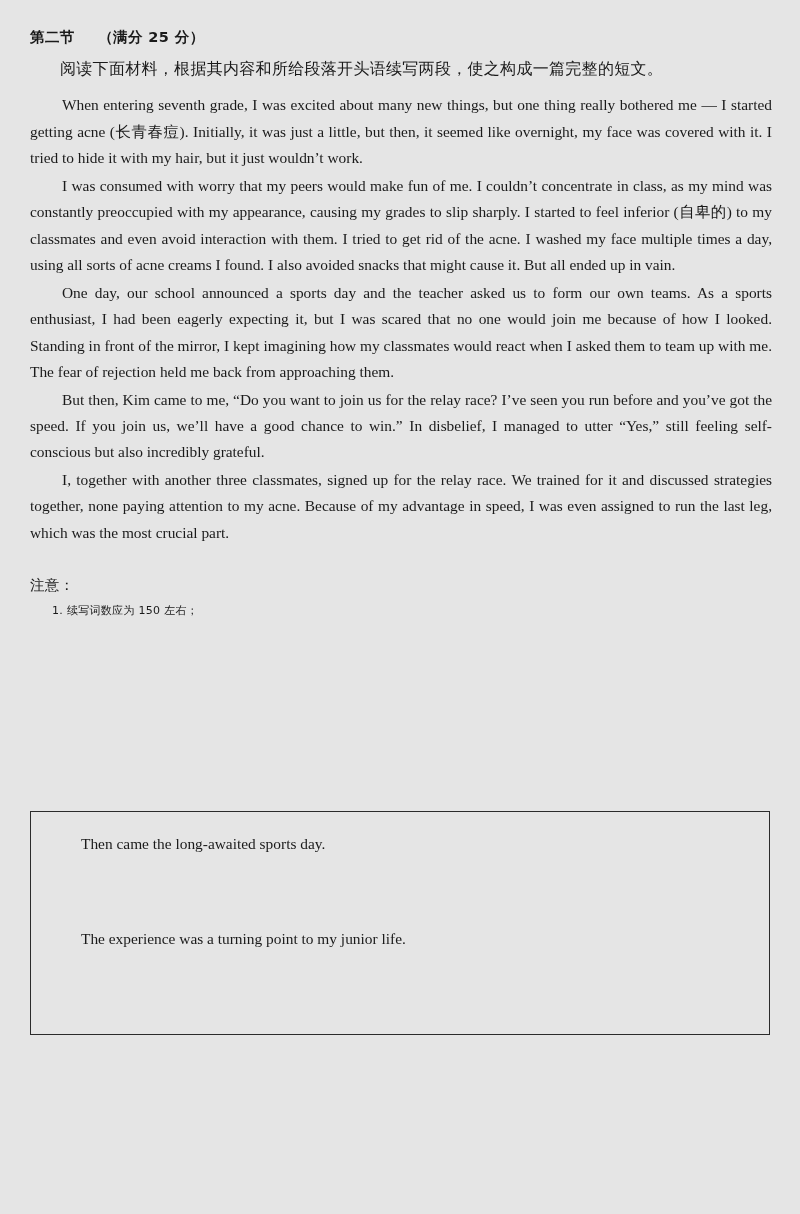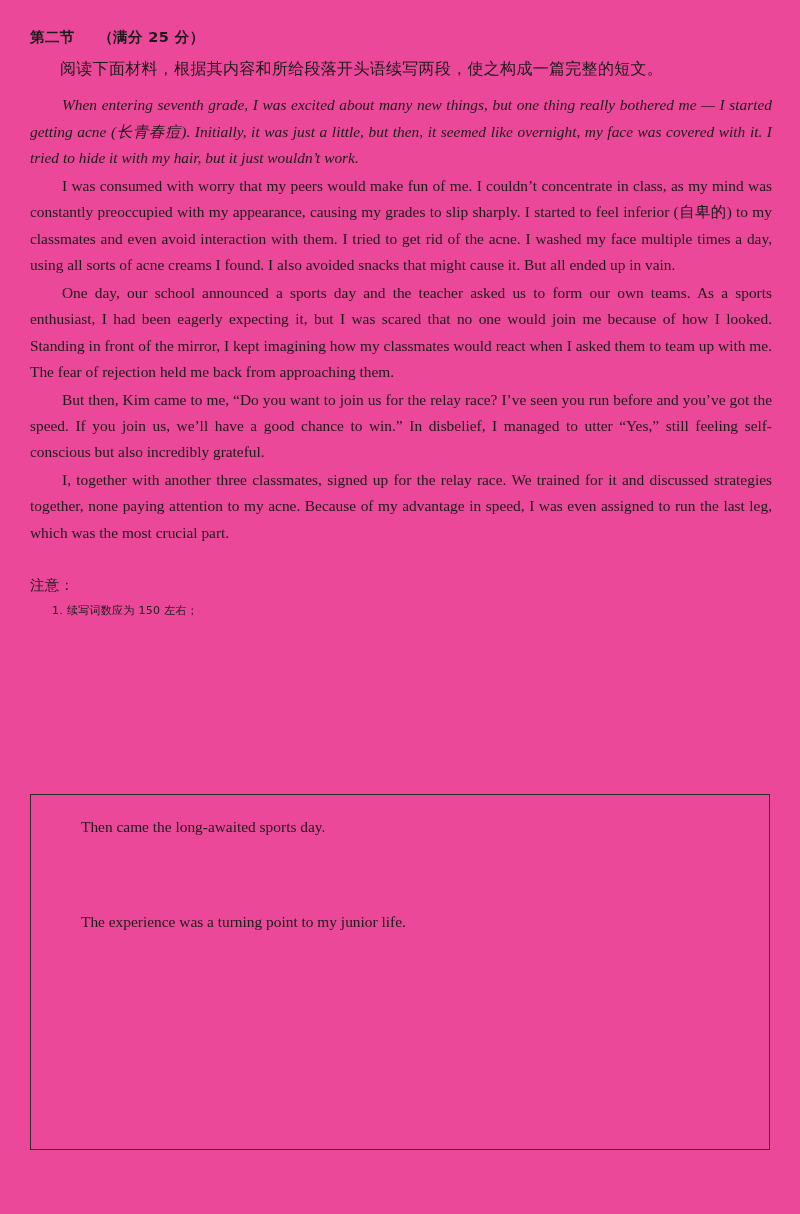--- a/index.html
+++ b/index.html
@@ -13,21 +13,21 @@
     position: relative;
     font-family: "Liberation Serif", serif;
     color: #1a1a1a;
     overflow: hidden;
   }
   .page {
     position: absolute;
     left: 0; top: 0;
     width: 800px;
     height: 1214px;
-    background: #ec4899;
+    background: #e5e5e5;
   }
   .content {
     position: absolute;
     left: 30px;
     top: 28px;
     width: 742px;
   }
   .section-head {
     font-family: "DejaVu Sans", sans-serif;
     font-size: 14.5px;
@@ -53,42 +53,41 @@
     line-height: 1.72;
     text-align: justify;
     text-justify: inter-word;
   }
   .passage p {
     margin: 0 0 1px 0;
     text-indent: 32px;
   }
   .passage p.first {
     margin-top: 8px;
-    font-style: italic;
   }
   .notes-title {
     font-family: "DejaVu Sans", sans-serif;
     font-size: 14.5px;
     margin-top: 30px;
     margin-bottom: 6px;
     letter-spacing: 0.3px;
   }
   .note-item {
     font-family: "DejaVu Sans", sans-serif;
     font-size: 11px;
     line-height: 1.85;
     margin-left: 22px;
     letter-spacing: 0.3px;
   }
   .answer-box {
     position: absolute;
     left: 30px;
-    top: 794px;
+    top: 811px;
     width: 740px;
-    height: 356px;
+    height: 224px;
     border: 1.4px solid #2b2b2b;
     box-sizing: border-box;
   }
   .answer-line {
     position: absolute;
     font-family: "Liberation Serif", serif;
     font-size: 15.4px;
     color: #1a1a1a;
   }
   .answer-line.one {

